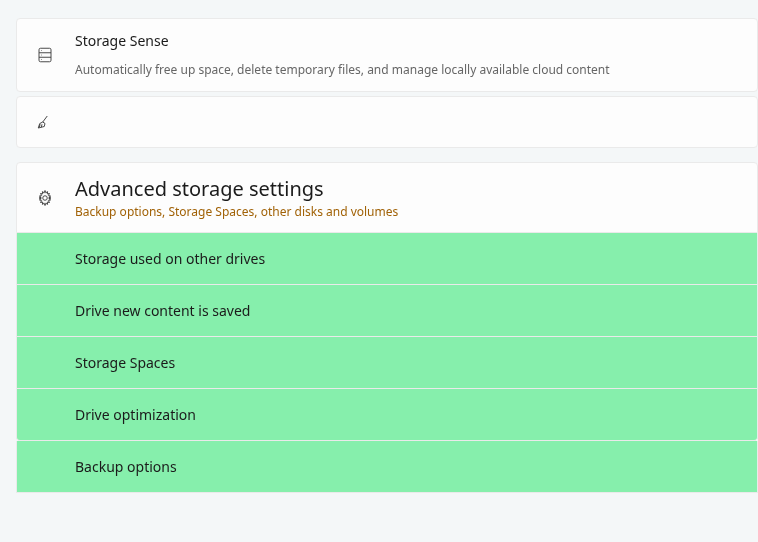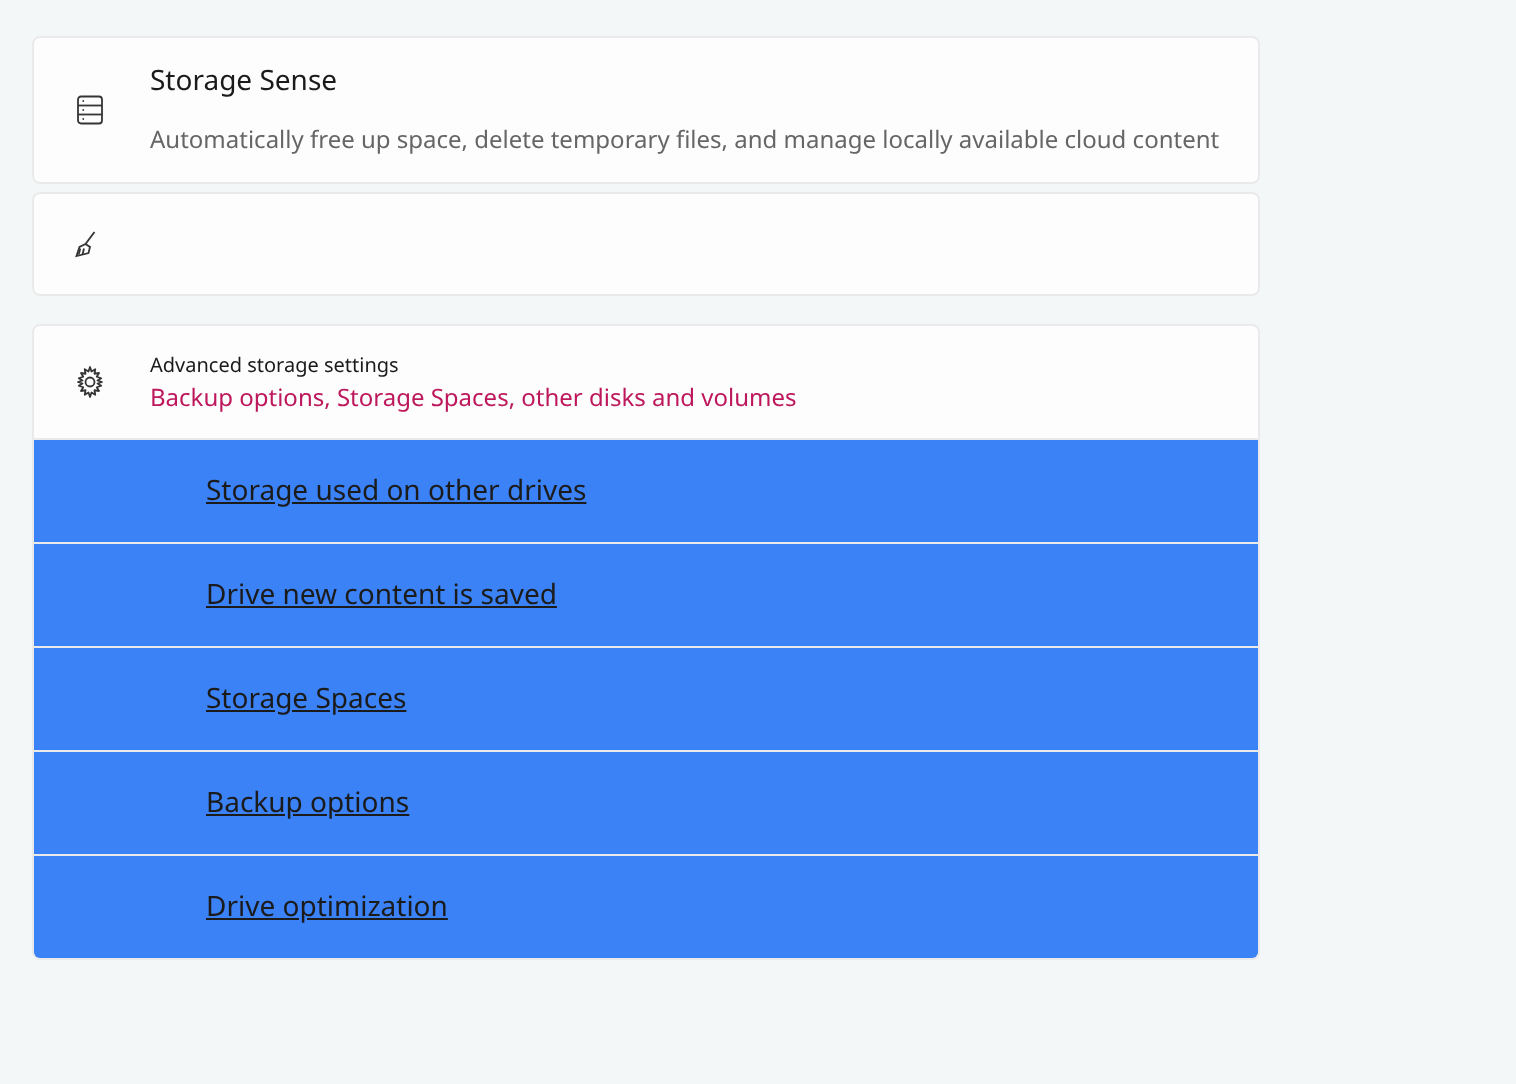--- a/index.html
+++ b/index.html
@@ -8,21 +8,21 @@
     padding: 0;
     width: 758px;
     height: 542px;
     font-family: "Segoe UI", "Segoe UI Variable", system-ui, sans-serif;
     background: #f4f7f8;
     color: #1b1b1b;
     overflow: hidden;
   }
   .page {
     padding: 0 0 0 16px;
-    width: 630px;
+    width: 758px;
   }
   .card {
     background: #fdfdfd;
     border: 1px solid #eaeaea;
     border-radius: 4px;
     margin-bottom: 4px;
     display: flex;
     align-items: center;
     padding: 13px 16px;
     cursor: pointer;
@@ -50,32 +50,31 @@
     align-items: center;
     padding: 13px 16px;
     cursor: pointer;
   }
   .expand-header .icon {
     width: 24px; height: 24px; display: flex; align-items: center; justify-content: center;
     flex-shrink: 0; margin-right: 18px;
   }
   .expand-header .icon svg { width: 18px; height: 18px; stroke: #353535; fill: none; stroke-width: 1.2; }
   .expand-header .textcol { display: flex; flex-direction: column; }
-  .expand-header .title { font-size: 10px; color: #1b1b1b; line-height: 1.3; }
-  .expand-header .subtitle { font-size: 12px; color: #be185d; margin-top: 2px; line-height: 1.3; }
+  .expand-header .title { font-size: 20px; color: #1b1b1b; line-height: 1.3; }
+  .expand-header .subtitle { font-size: 12px; color: #a16207; margin-top: 2px; line-height: 1.3; }
   .sub-item {
-    background: #3b82f6;
+    background: #86efac;
     border: 1px solid #eaeaea;
     border-top: none;
     display: flex;
     align-items: center;
-    padding: 16px 16px 16px 86px;
+    padding: 16px 16px 16px 58px;
     cursor: pointer;
     position: relative;
-    text-decoration: underline;
   }
   .sub-item .title { font-size: 14px; color: #1b1b1b; }
   .sub-item.last {
     border-bottom-left-radius: 4px;
     border-bottom-right-radius: 4px;
   }
   .arrow {
     position: absolute;
     left: 212px;
     top: 50%;
@@ -135,21 +134,21 @@
 
     <div class="sub-item">
       <span class="title">Storage used on other drives</span>
     </div>
     <div class="sub-item">
       <span class="title">Drive new content is saved</span>
     </div>
     <div class="sub-item">
       <span class="title">Storage Spaces</span>
     </div>
+    <div class="sub-item last">
+      <span class="title">Drive optimization</span>
+    </div>
     <div class="sub-item">
       <span class="title">Backup options</span>
-    </div>
-    <div class="sub-item last">
-      <span class="title">Drive optimization</span>
     </div>
   </div>
 
 </div>
 
 </body></html>

